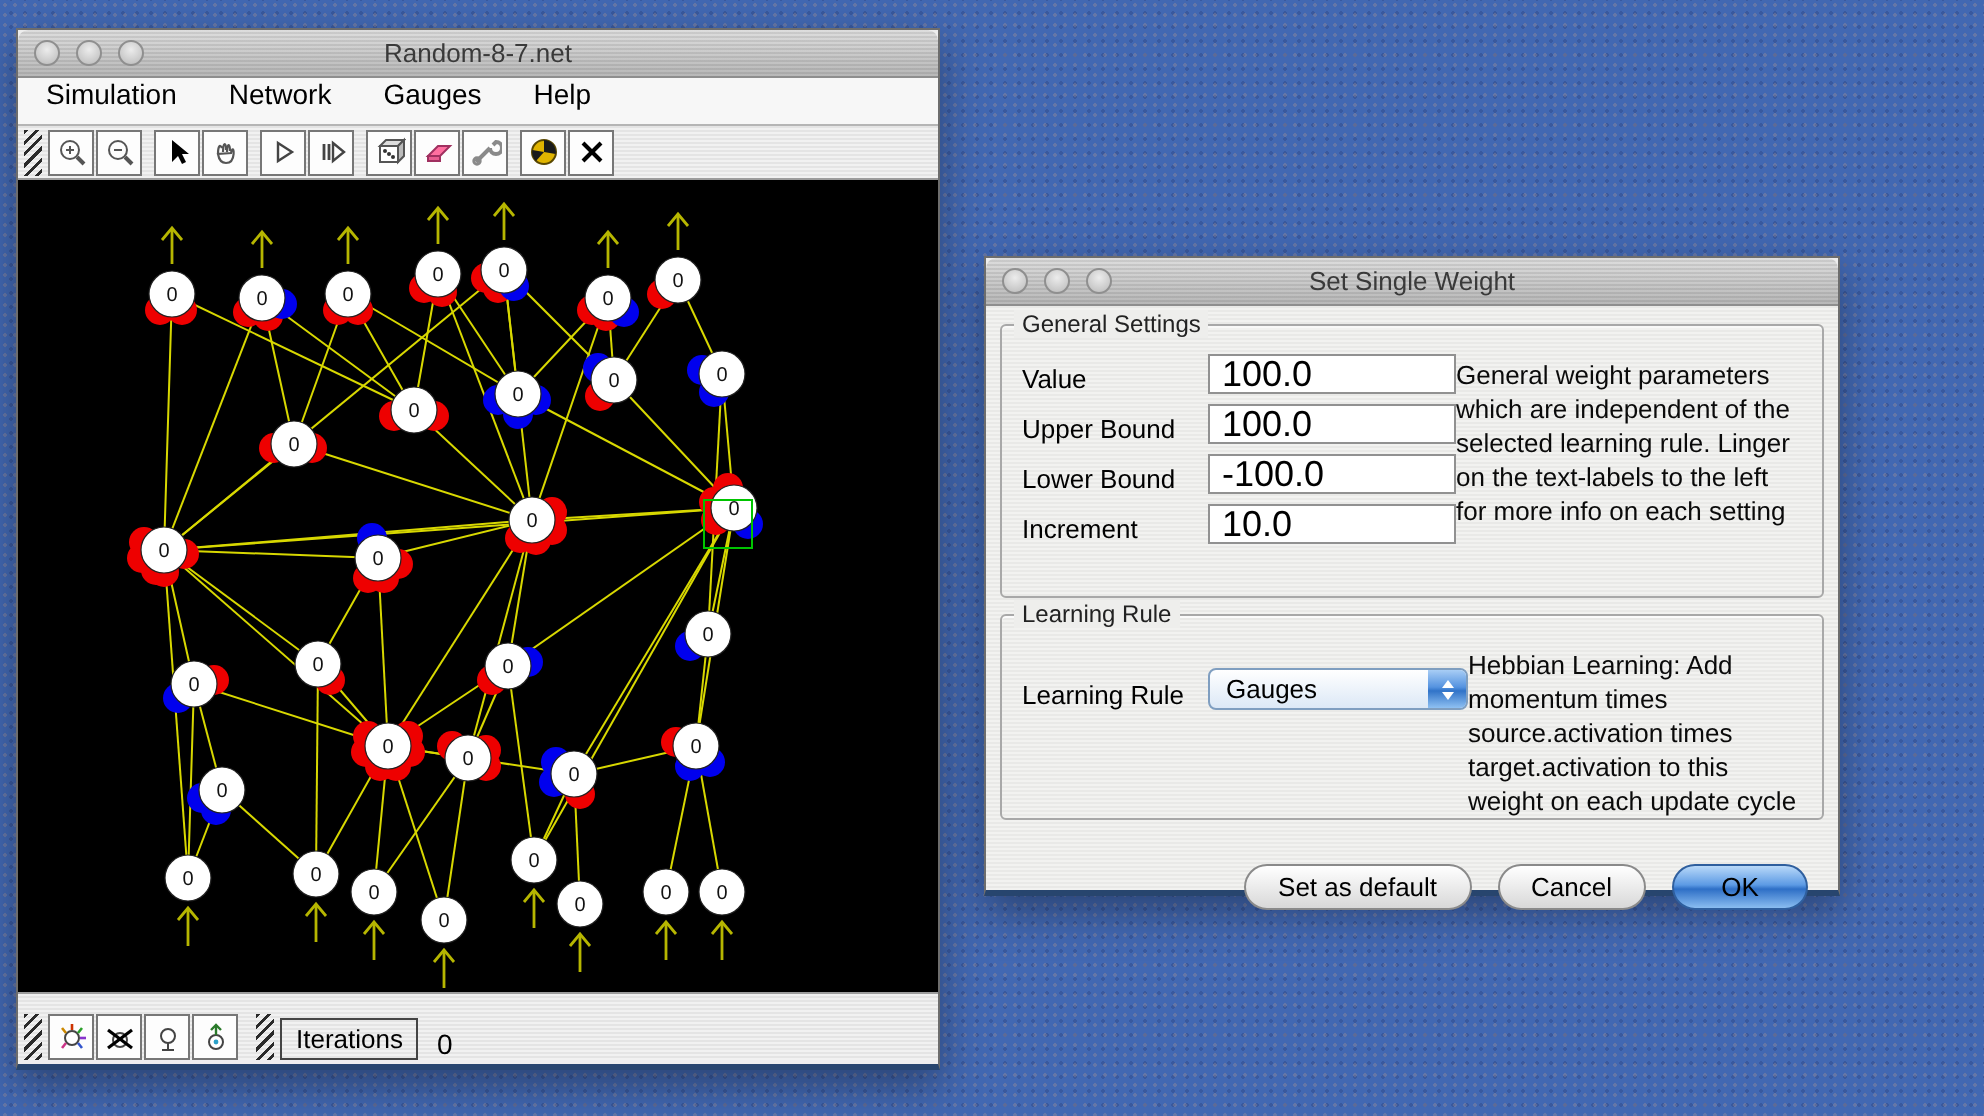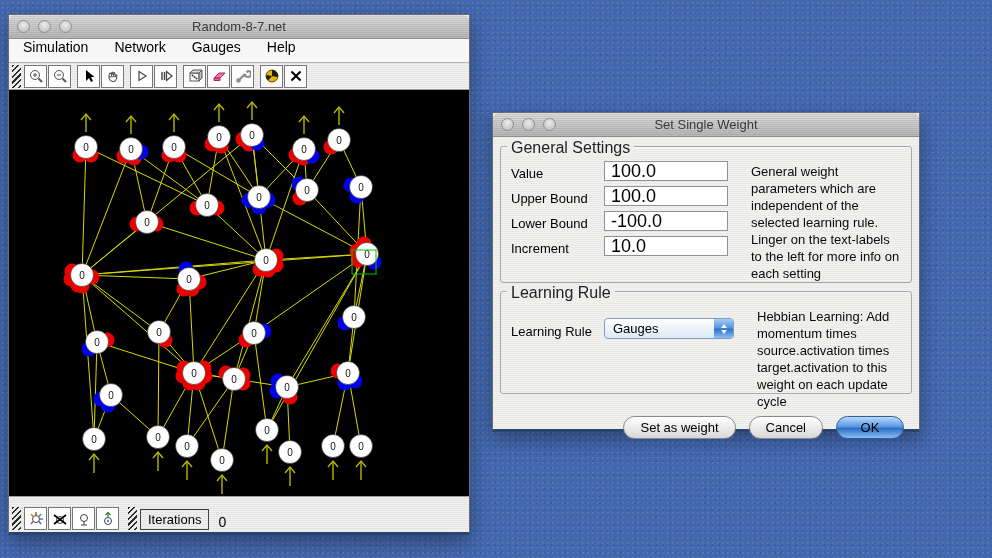--- a/index.html
+++ b/index.html
@@ -70,31 +70,31 @@
     background: repeating-linear-gradient(0deg,#f2f2f0 0 1px,#e9e9e7 1px 2px);
     padding: 9px 7px 8px 7px; height: calc(100% - 24px);
   }
   .groupbox {
     position: relative; border: 1px solid #a8a8a8; border-radius: 3px;
     box-shadow: inset 0 1px 0 rgba(255,255,255,.7);
     padding: 14px 10px 8px 10px; margin-bottom: 8px;
   }
   .groupbox .legend {
     position: absolute; top: -8px; left: 6px; padding: 0 4px;
-    background: #eeeeec; font-size: 16px; color: #222;
+    background: #eeeeec; font-size: 12px; color: #222;
   }
   .group-flex { display: flex; }
   .form-col { width: 232px; }
   .frow { display: flex; align-items: flex-end; margin-bottom: 5px; }
   .flabel { width: 93px; font-size: 13px; color: #000; flex: none; }
   .tfield {
     width: 124px; height: 20px; border: 1px solid #919191; background: #fff;
     font-size: 18px; font-family: "Liberation Sans", sans-serif; padding: 0 6px; color: #000;
   }
-  .desc { font-size: 13px; color: #0a0a0a; line-height: 17px; width: 238px; padding-top: 2px; margin-left: 23px; }
+  .desc { font-size: 13px; color: #0a0a0a; line-height: 17px; width: 238px; padding-top: 2px; }
   .popup {
     width: 130px; height: 21px; border: 1px solid #7f9ec0; border-radius: 4px;
     background: linear-gradient(#ffffff,#dce8f6); position: relative;
     display: flex; align-items: center; padding-left: 8px;
     font-size: 13px; color: #000; cursor: default;
   }
   .popup .cap {
     position: absolute; right: 0; top: 0; bottom: 0; width: 19px;
     border-radius: 0 3px 3px 0;
     background: linear-gradient(#a8cdf5 0%,#5593e0 45%,#3173c8 55%,#8fc0f2 100%);
@@ -613,21 +613,21 @@
               <circle cx="8" cy="10" r="1.2" fill="#2aa0c8"></circle>
             </svg>
           </span>
       </div>
       <div class="drag-handle" style="margin-left:8px;"></div>
       <span class="iter-box">Iterations</span>
       <span class="iter-val">0</span>
     </div>
   </div>
 
-  <div class="window" style="left:492px; top:112px; width:428px; height:320px;">
+  <div class="window" style="left:492px; top:128px; width:428px; height:320px;">
     <div class="titlebar">
       <div class="lights">
         <div class="light"></div>
         <div class="light"></div>
         <div class="light"></div>
       </div>
       <div class="title">Set Single Weight</div>
     </div>
 
     <div class="dialog-body">
@@ -670,19 +670,19 @@
                     <span class="arr-dn"></span>
                   </span>
               </div>
             </div>
           </div>
           <div class="desc">Hebbian Learning: Add momentum times source.activation times target.activation to this weight on each update cycle</div>
         </div>
       </div>
 
       <div class="btn-row">
-        <button class="pill">Set as weight</button>
+        <button class="pill">Set as default</button>
         <button class="pill">Cancel</button>
         <button class="pill primary">OK</button>
       </div>
     </div>
   </div>
 </div>
 
 </body></html>

